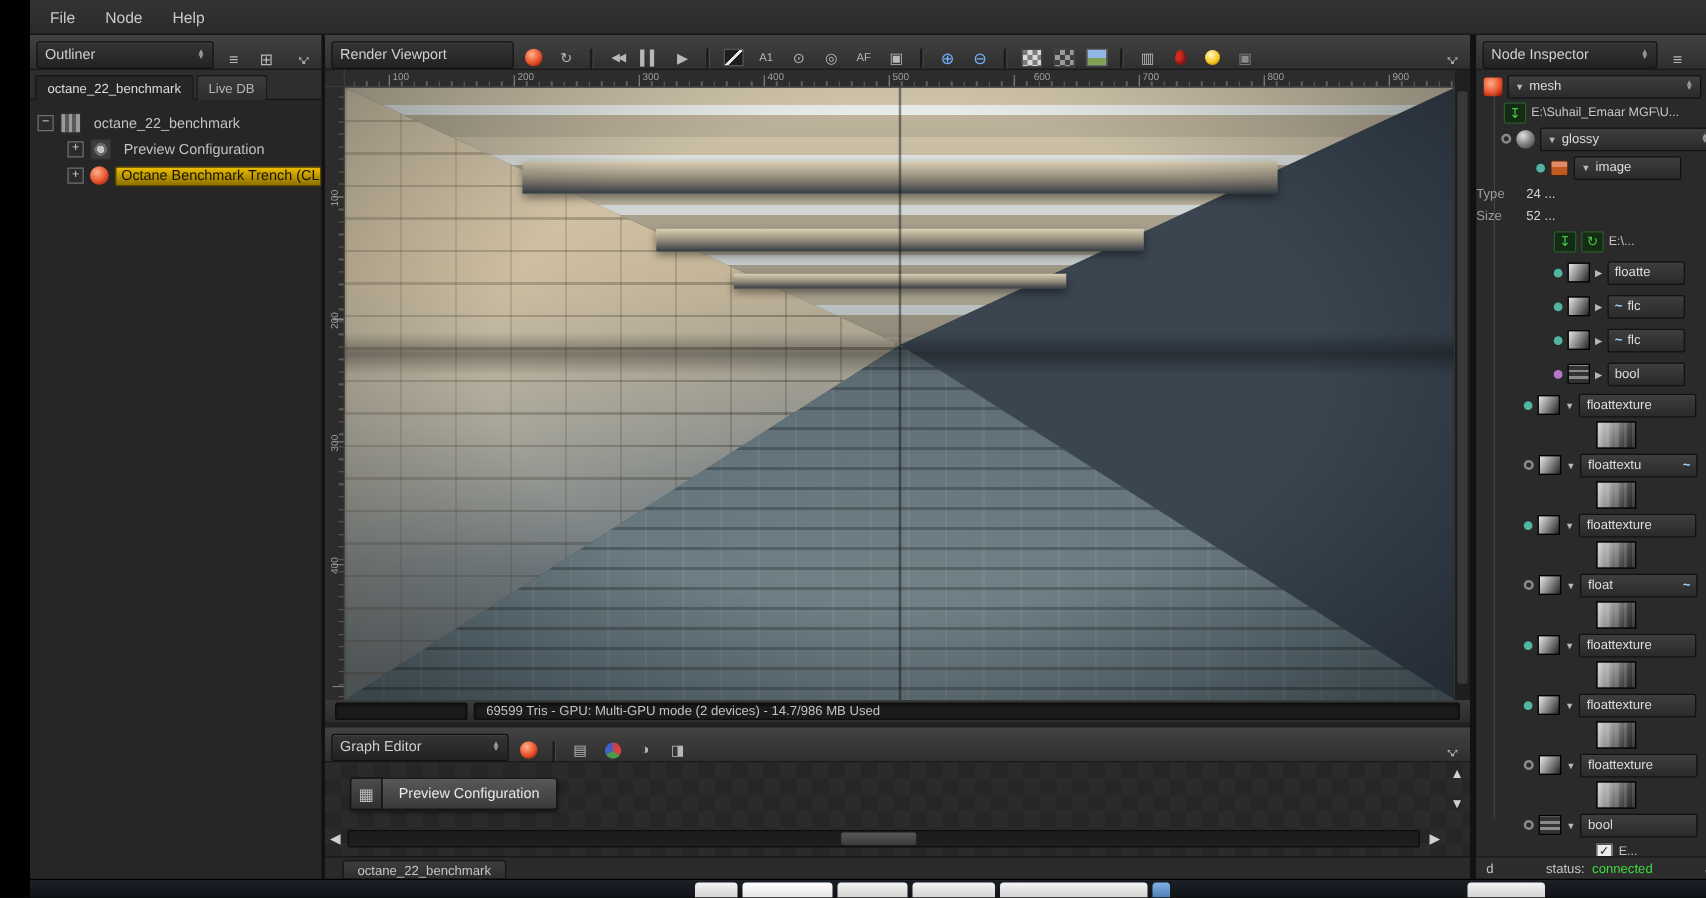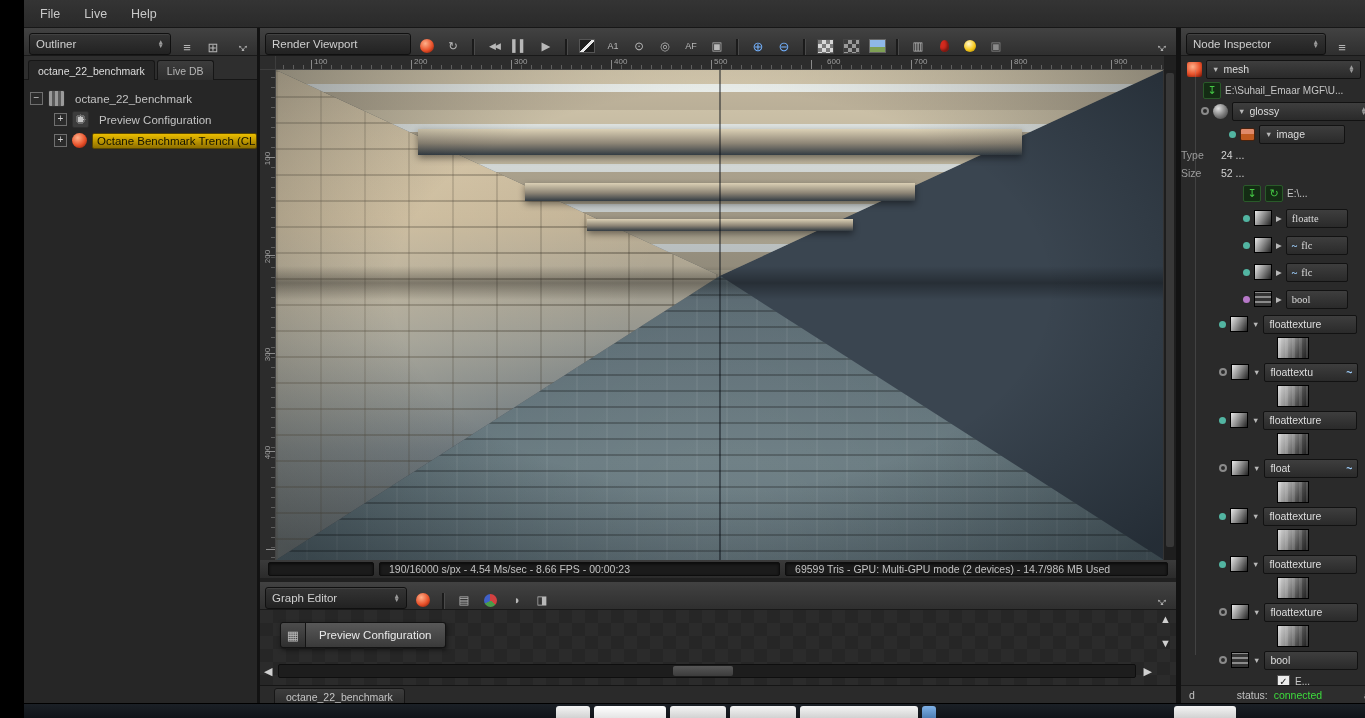--- a/index.html
+++ b/index.html
@@ -176,21 +176,21 @@
     display:flex;align-items:center;justify-content:center;border-radius:2px;flex:none;}
   .path-text{color:#c6c6c6;font-size:10px;white-space:nowrap;overflow:hidden;}
   .pin{width:7px;height:7px;border-radius:50%;flex:none;}
   .pin-teal{background:#52b5a2;}
   .pin-purple{background:#b678c8;}
   .pin-hollow{background:transparent;border:2px solid #8a8a8a;box-sizing:border-box;width:8px;height:8px;}
   .t-grad{width:16px;height:14px;border:1px solid #000;flex:none;
     background:linear-gradient(120deg,#e8e8e8,#888 50%,#222);}
   .t-bool{width:16px;height:14px;border:1px solid #000;flex:none;
     background:repeating-linear-gradient(0deg,#333 0 3px,#8a8a8a 3px 5px);}
-  .node-box.sm{width:62px;font-family:Liberation Serif, serif;}
+  .node-box.sm{width:62px;}
   .curve{color:#9fd0ff;font-weight:bold;display:none;flex:none;}
   .curve.show{display:inline;}
   .tex-row{padding-left:38px;margin:2px 16px 2px 0;}
   .tex-line{display:flex;align-items:center;gap:4px;height:20px;}
   .tex-box{width:94px;}
   .mini-thumb{display:block;margin:3px 0 3px 58px;width:30px;height:20px;border:1px solid #000;
     background:repeating-linear-gradient(90deg,rgba(255,255,255,.12) 0 3px,transparent 3px 7px),
       linear-gradient(115deg,#d6d6d6,#9a9a9a 35%,#4a4a4a 70%,#1e1e1e);}
   .checkline{display:flex;align-items:center;gap:5px;margin:3px 0 0 58px;height:16px;}
   .checkbox{width:13px;height:13px;background:#ececec;border:1px solid #555;display:flex;align-items:center;
@@ -213,21 +213,21 @@
 </style>
 </head>
 <body>
 
 <div class="app">
 
   <div class="menubar">
 
       <span class="menu-item">File</span>
 
-      <span class="menu-item">Live</span>
+      <span class="menu-item">Node</span>
 
       <span class="menu-item">Help</span>
 
   </div>
 
   <div class="vsplit" id="split1"></div>
   <div class="vsplit" id="split2"></div>
 
   <div class="panel" id="outliner">
     <div class="panel-header">
@@ -378,21 +378,20 @@
       <div class="rv-seam"></div>
       <div class="rv rv-vignette"></div>
     </div>
 
     <div class="vp-vscroll">
       <div class="vp-vthumb"></div>
     </div>
 
     <div class="vp-status">
       <div class="status-field sf1"></div>
-      <div class="status-field sf2">190/16000 s/px - 4.54 Ms/sec - 8.66 FPS - 00:00:23</div>
       <div class="status-field sf3">69599 Tris - GPU: Multi-GPU mode (2 devices) - 14.7/986 MB Used</div>
     </div>
 
     <div class="panel-header ge-header">
       <div class="dropdown" style="width:128px;">
         <span class="dd-label">Graph Editor</span>
         <span class="spin">
           <span>▲</span>
             <span>▼</span>
         </span>

